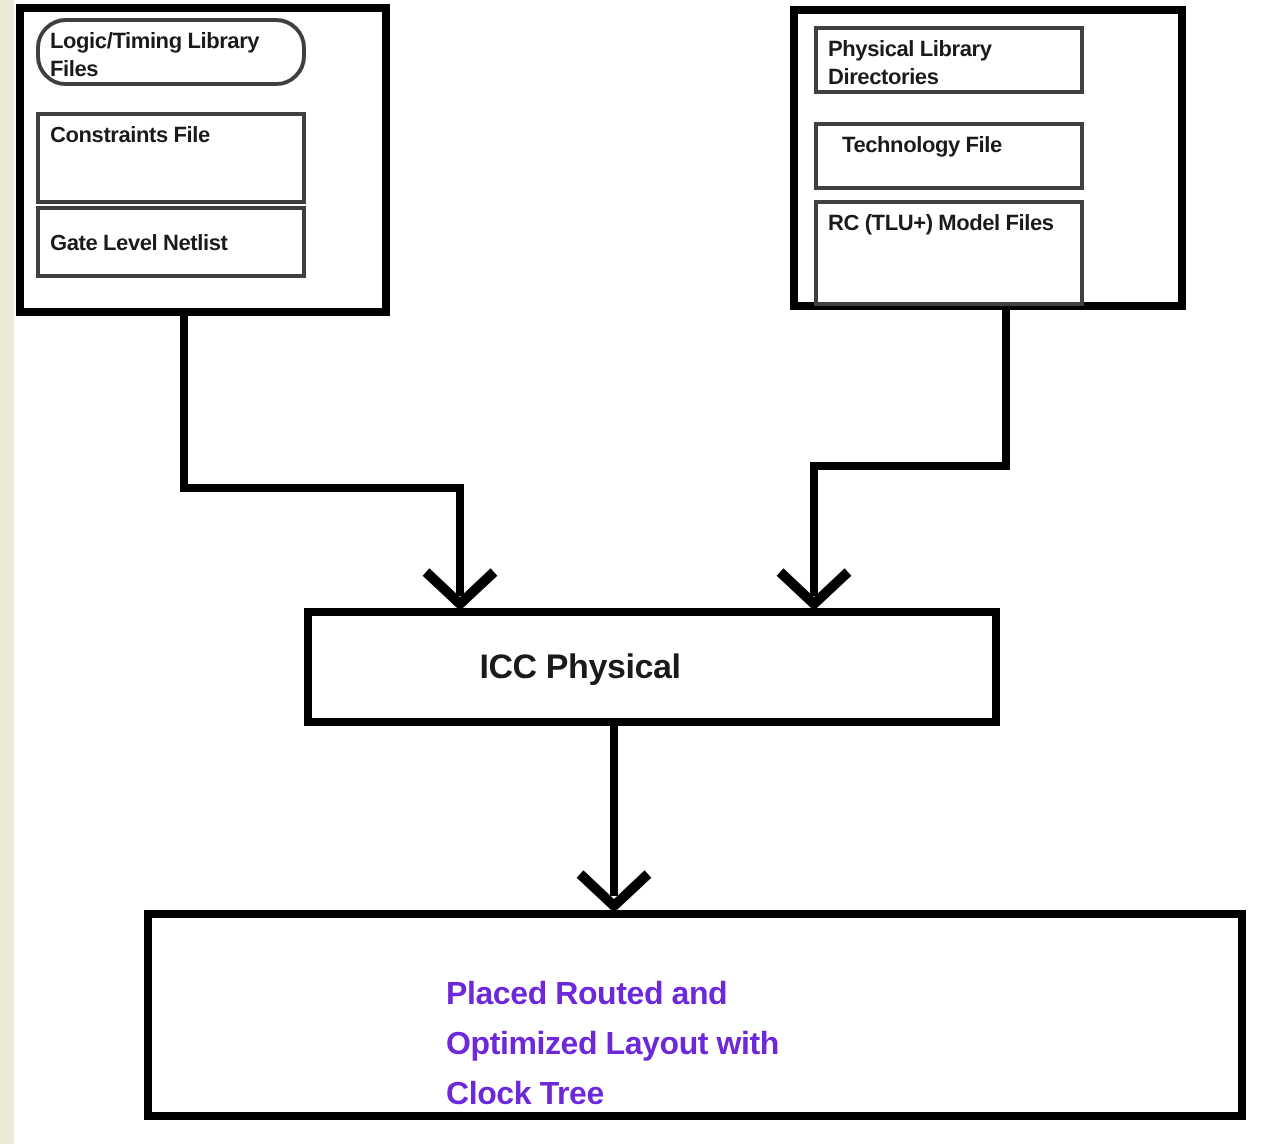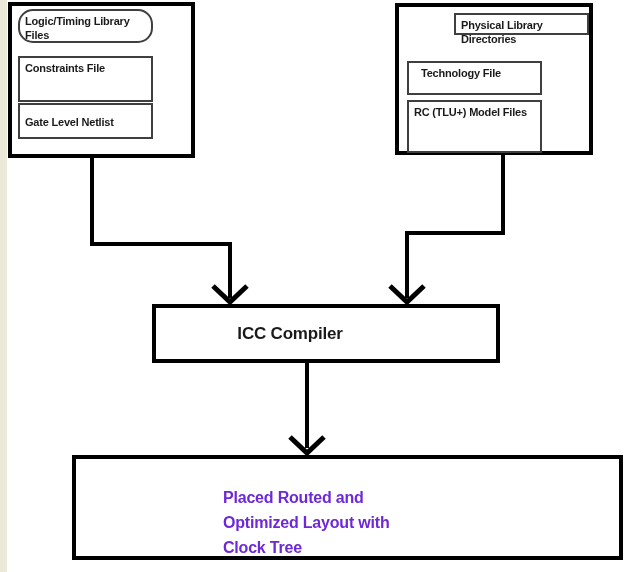--- a/index.html
+++ b/index.html
@@ -40,21 +40,21 @@
     letter-spacing: -0.2px;
   }
   .inner-box.centered { text-align: left; }
   #group-left  { left: 8px;   top: 2px;  width: 187px; height: 156px; }
   #group-right { left: 395px; top: 3px;  width: 198px; height: 152px; }
 
   #lib-box-1 { left: 18px;  top: 9px;   width: 135px; height: 34px; border-radius: 15px; }
   #lib-box-2 { left: 18px;  top: 56px;  width: 135px; height: 46px; }
   #lib-box-3 { left: 18px;  top: 103px; width: 135px; height: 36px; padding-top: 10px; }
 
-  #phy-box-1 { left: 407px; top: 13px;  width: 135px; height: 22px; margin-left: 47px; }
+  #phy-box-1 { left: 407px; top: 13px;  width: 135px; height: 34px; }
   #phy-box-2 { left: 407px; top: 61px;  width: 135px; height: 34px; padding-left: 12px; }
   #phy-box-3 { left: 407px; top: 100px; width: 135px; height: 53px; }
 
   #icc-box {
     position: absolute;
     left: 152px; top: 304px;
     width: 348px; height: 59px;
     background: #ffffff;
     border: 4px solid #000000;
     box-sizing: border-box;
@@ -115,21 +115,21 @@
   <div id="lib-box-1" class="inner-box">Logic/Timing Library Files</div>
   <div id="lib-box-2" class="inner-box">Constraints File</div>
   <div id="lib-box-3" class="inner-box centered">Gate Level Netlist</div>
 
   <div id="group-right" class="outer-box"></div>
   <div id="phy-box-1" class="inner-box">Physical Library Directories</div>
   <div id="phy-box-2" class="inner-box">Technology File</div>
   <div id="phy-box-3" class="inner-box">RC (TLU+) Model Files</div>
 
   <div id="icc-box">
-    <span>ICC Compiler</span>
+    <span>ICC Physical</span>
   </div>
 
   <div id="output-box">
     <div id="output-text">
       <span>Placed Routed and</span>
       <span>Optimized Layout with</span>
       <span>Clock Tree</span>
     </div>
   </div>
 

